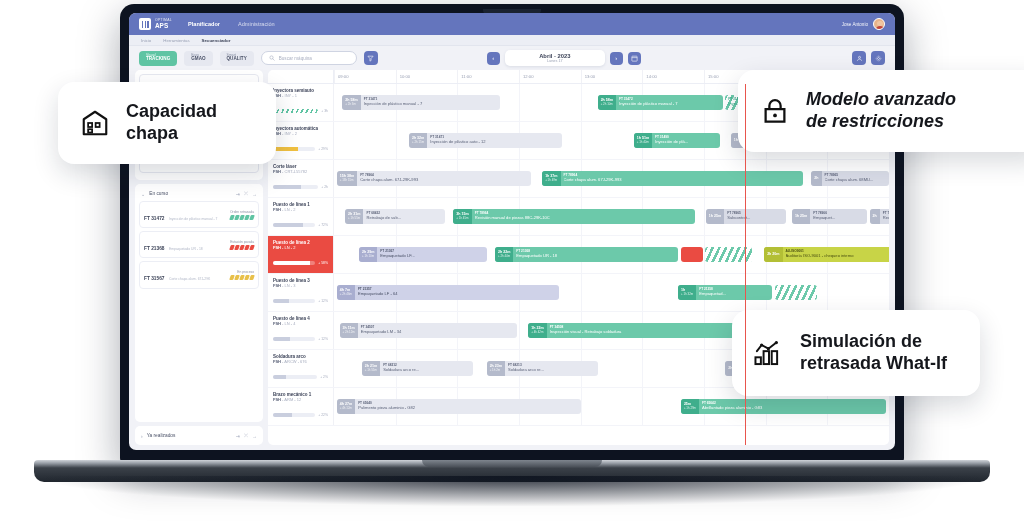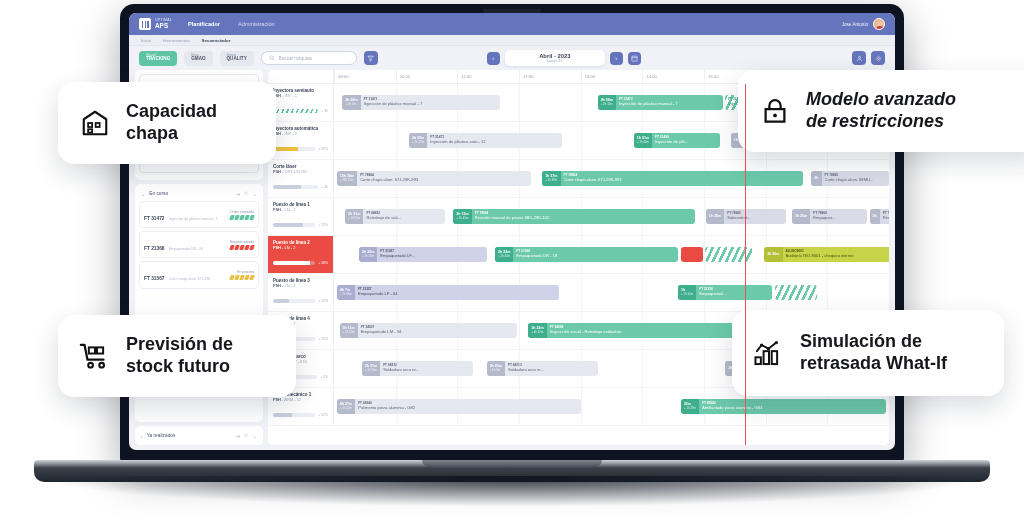--- a/index.html
+++ b/index.html
@@ -181,21 +181,21 @@
   
   .callout{ position:absolute; background:#fff; border-radius:16px;
     box-shadow:0 10px 26px rgba(20,28,50,.16); display:flex; align-items:center;
     gap:14px; padding:14px 20px; }
   .callout .cicon{ flex:0 0 auto; width:34px; height:34px; display:flex;
     align-items:center; justify-content:center; }
   .callout .ctext{ font-size:18px; font-weight:bold; color:#15171c; line-height:1.22; }
   #co-capacidad{ left:58px; top:82px; width:218px; height:82px; }
   #co-modelo{ left:738px; top:70px; width:308px; height:82px;font-style:italic; }
   #co-stock{ left:58px; top:315px; width:238px; height:82px; }
-  #co-whatif{ left:732px; top:310px; width:272px; height:86px; }
+  #co-whatif{ left:732px; top:310px; width:248px; height:86px; }
 </style>
 </head>
 <body>
 
 <div id="stage">
 
   <div class="laptop-screen">
     <div class="notch"></div>
     <div class="screen-inner">
 
@@ -919,35 +919,20 @@
         <path d="M7.5 10.5V7.8a4.5 4.5 0 0 1 9 0v2.7" fill="none" stroke="#111" stroke-width="1.8"></path>
         <circle cx="12" cy="15.5" r="1.5" fill="#111"></circle>
       </svg>
     </div>
     <div class="ctext">
       <span>Modelo avanzado</span><br>
       <span>de restricciones</span>
     </div>
   </div>
 
-  <div class="callout" id="co-stock">
-    <div class="cicon">
-      <svg width="32" height="30" viewBox="0 0 26 24">
-        <path d="M1.5 3h3l2.4 12h13" fill="none" stroke="#111" stroke-width="1.8" stroke-linecap="round" stroke-linejoin="round"></path>
-        <rect x="8" y="5" width="5" height="5" fill="none" stroke="#111" stroke-width="1.6"></rect>
-        <rect x="14.6" y="5" width="5" height="5" fill="none" stroke="#111" stroke-width="1.6"></rect>
-        <circle cx="9.4" cy="19.5" r="1.9" fill="none" stroke="#111" stroke-width="1.7"></circle>
-        <circle cx="18.4" cy="19.5" r="1.9" fill="none" stroke="#111" stroke-width="1.7"></circle>
-      </svg>
-    </div>
-    <div class="ctext">
-      <span>Previsión de</span><br>
-      <span>stock futuro</span>
-    </div>
-  </div>
 
   <div class="callout" id="co-whatif">
     <div class="cicon">
       <svg width="32" height="30" viewBox="0 0 26 24">
         <rect x="2" y="15.5" width="4.4" height="5.5" fill="none" stroke="#111" stroke-width="1.6"></rect>
         <rect x="8.6" y="10.5" width="4.4" height="10.5" fill="none" stroke="#111" stroke-width="1.6"></rect>
         <rect x="15.2" y="10.5" width="4.4" height="10.5" fill="none" stroke="#111" stroke-width="1.6"></rect>
         <polyline points="3.2,10.5 7,5.5 12.5,8.5 19,3.5" fill="none" stroke="#111" stroke-width="1.6" stroke-linecap="round" stroke-linejoin="round"></polyline>
         <circle cx="7" cy="5.5" r="1.3" fill="#111"></circle>
         <circle cx="12.5" cy="8.5" r="1.3" fill="#111"></circle>

